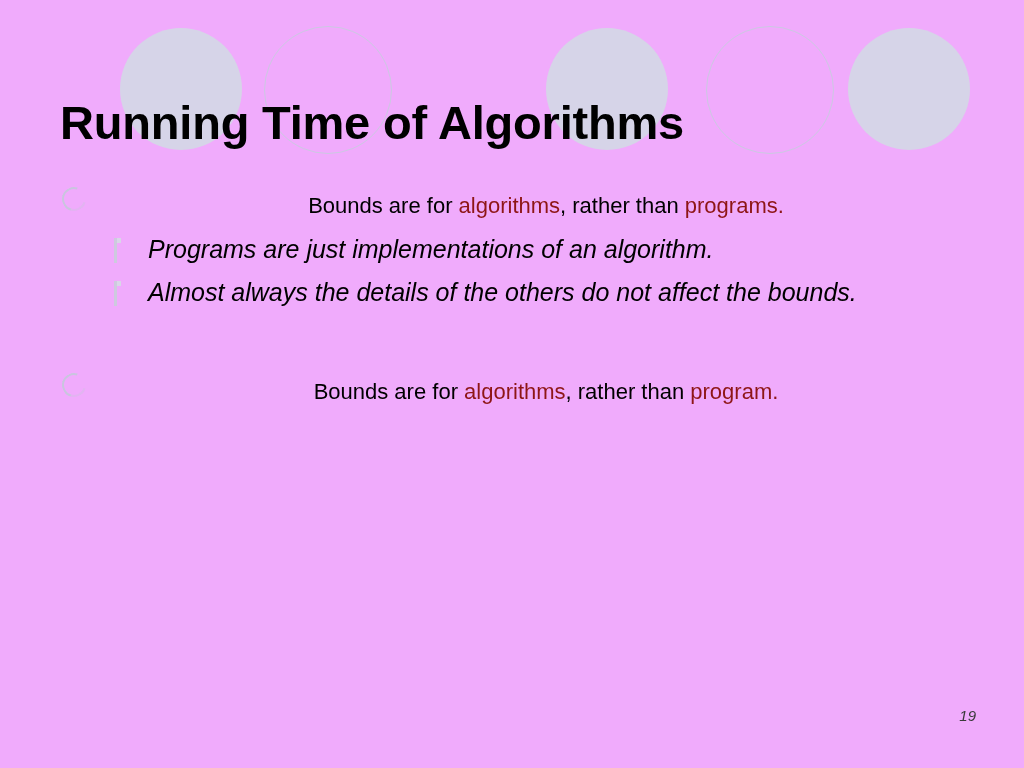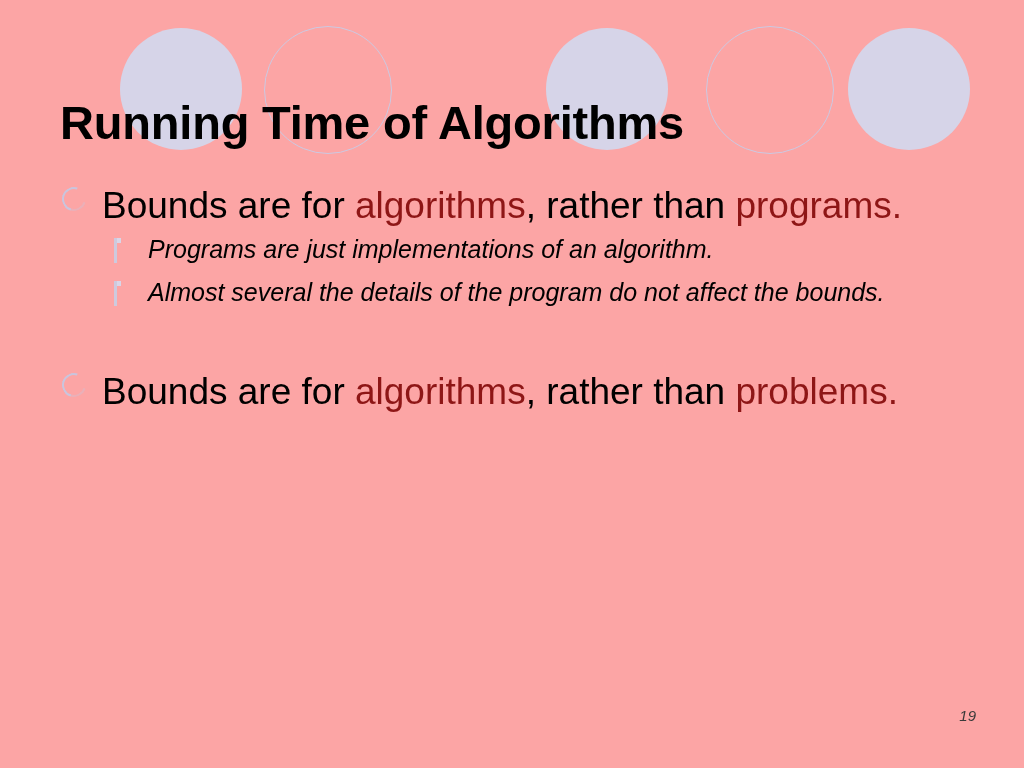--- a/index.html
+++ b/index.html
@@ -12,21 +12,21 @@
     height: 768px;
     overflow: hidden;
     font-family: "Liberation Sans", sans-serif;
     -webkit-font-smoothing: antialiased;
   }
 
   .slide {
     position: relative;
     width: 1024px;
     height: 768px;
-    background: #fca5a5;
+    background: #f0abfc;
   }
 
   
   .deco-band {
     position: absolute;
     left: 0;
     top: 0;
     width: 1024px;
     height: 175px;
     pointer-events: none;
@@ -69,23 +69,24 @@
     position: relative;
   }
   .group.group-gap {
     margin-top: 56px;
   }
 
   
   .bullet-l1 {
     position: relative;
     padding-left: 42px;
-    font-size: 37px;
+    font-size: 22px;
     line-height: 48px;
     color: #000000;
+    text-align: center;
   }
   .bullet-l1 .marker-arc {
     position: absolute;
     left: 2px;
     top: 5px;
     width: 24px;
     height: 24px;
     border-radius: 50%;
     border: 2.2px solid #c9c5de;
     border-right-color: transparent;
@@ -160,28 +161,28 @@
         <span>Bounds are for </span><span class="accent">algorithms</span><span>, rather than </span><span class="accent">programs.</span>
       </div>
 
       <div class="bullet-l2">
         <span class="marker-tick"></span>
         <span class="sr-text">Programs are just implementations of an algorithm.</span>
       </div>
 
       <div class="bullet-l2 second-line">
         <span class="marker-tick"></span>
-        <span class="sr-text">Almost several the details of the program do not affect the bounds.</span>
+        <span class="sr-text">Almost always the details of the others do not affect the bounds.</span>
       </div>
     </div>
 
     <div class="group group-gap">
       <div class="bullet-l1">
         <span class="marker-arc"></span>
-        <span>Bounds are for </span><span class="accent">algorithms</span><span>, rather than </span><span class="accent">problems.</span>
+        <span>Bounds are for </span><span class="accent">algorithms</span><span>, rather than </span><span class="accent">program.</span>
       </div>
 
     </div>
 
   </div>
 
   <div class="page-number">19</div>
 
 </div>
 

